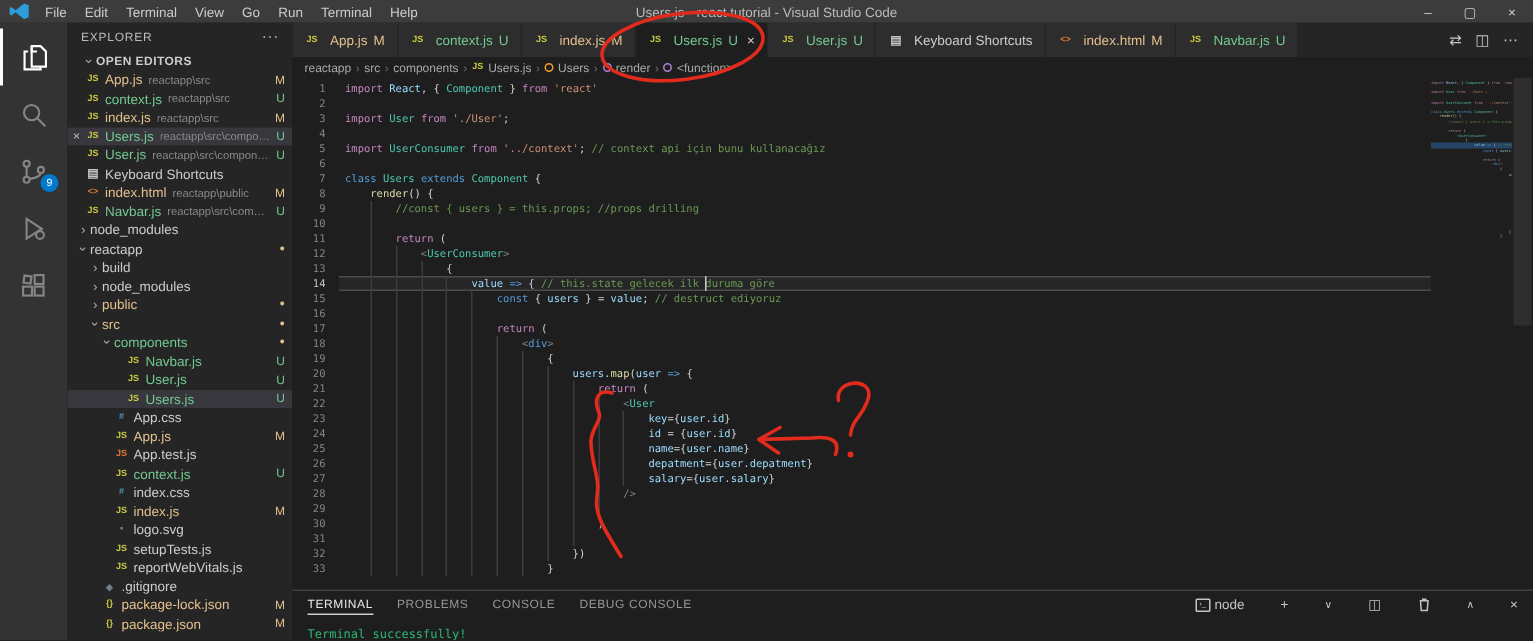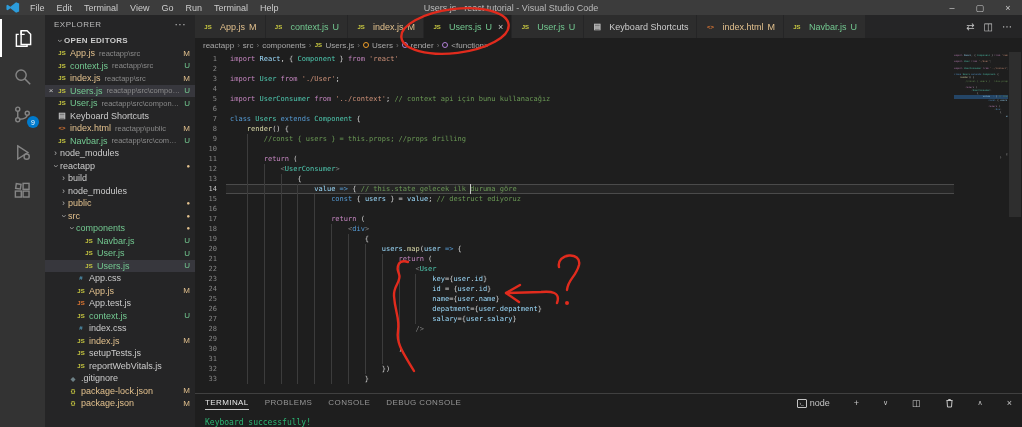--- a/index.html
+++ b/index.html
@@ -300,20 +300,25 @@
         <div class="row" style="padding-left: 22px;">
           <span style="width: 9px;"></span>
           <span class="ficon f-css">#</span>
           <span class="fname">index.css</span>
         </div>
         <div class="row" style="padding-left: 22px;">
           <span style="width: 9px;"></span>
           <span class="ficon f-js">JS</span>
           <span class="fname st-M">index.js</span>
           <span class="gstat st-M">M</span>
+        </div>
+        <div class="row" style="padding-left: 22px;">
+          <span style="width: 9px;"></span>
+          <span class="ficon f-svg">▪</span>
+          <span class="fname">logo.svg</span>
         </div>
         <div class="row" style="padding-left: 22px;">
           <span style="width: 9px;"></span>
           <span class="ficon f-js">JS</span>
           <span class="fname">setupTests.js</span>
         </div>
         <div class="row" style="padding-left: 22px;">
           <span style="width: 9px;"></span>
           <span class="ficon f-js">JS</span>
           <span class="fname">reportWebVitals.js</span>
@@ -463,21 +468,21 @@
         </span>
         <span>+</span>
         <span style="font-size:7px">∨</span>
         <span>◫</span>
         <svg width="9" height="10" viewBox="0 0 9 10" style="stroke:#c5c5c5;fill:none;stroke-width:1">
           <path d="M1.5 2.5h6M3.5 2.5v-1h2v1M2 2.5l.5 6.5h4l.5-6.5"></path>
         </svg>
         <span style="font-size:7px">∧</span>
         <span>×</span>
       </div>
-      <div class="pout">Keyboard successfully!</div>
+      <div class="pout">Terminal successfully!</div>
     </div>
   </div>
 </div>
 
 <svg class="anno" width="1022" height="427" viewBox="0 0 1022 427" style="color: rgb(225, 43, 29);">
   <ellipse cx="455" cy="31" rx="54" ry="22" transform="rotate(-7 455 31)"></ellipse>
   <path d="M559 267 C556 253 582 251 579 265 C576 277 568 279 567 290"></path>
   <circle cx="567" cy="303" r="2"></circle>
   <path d="M557 303 C561 292 551 291 541 292 L506 293"></path>
   <path d="M506 293 L520 285 M506 293 L519 302"></path>

